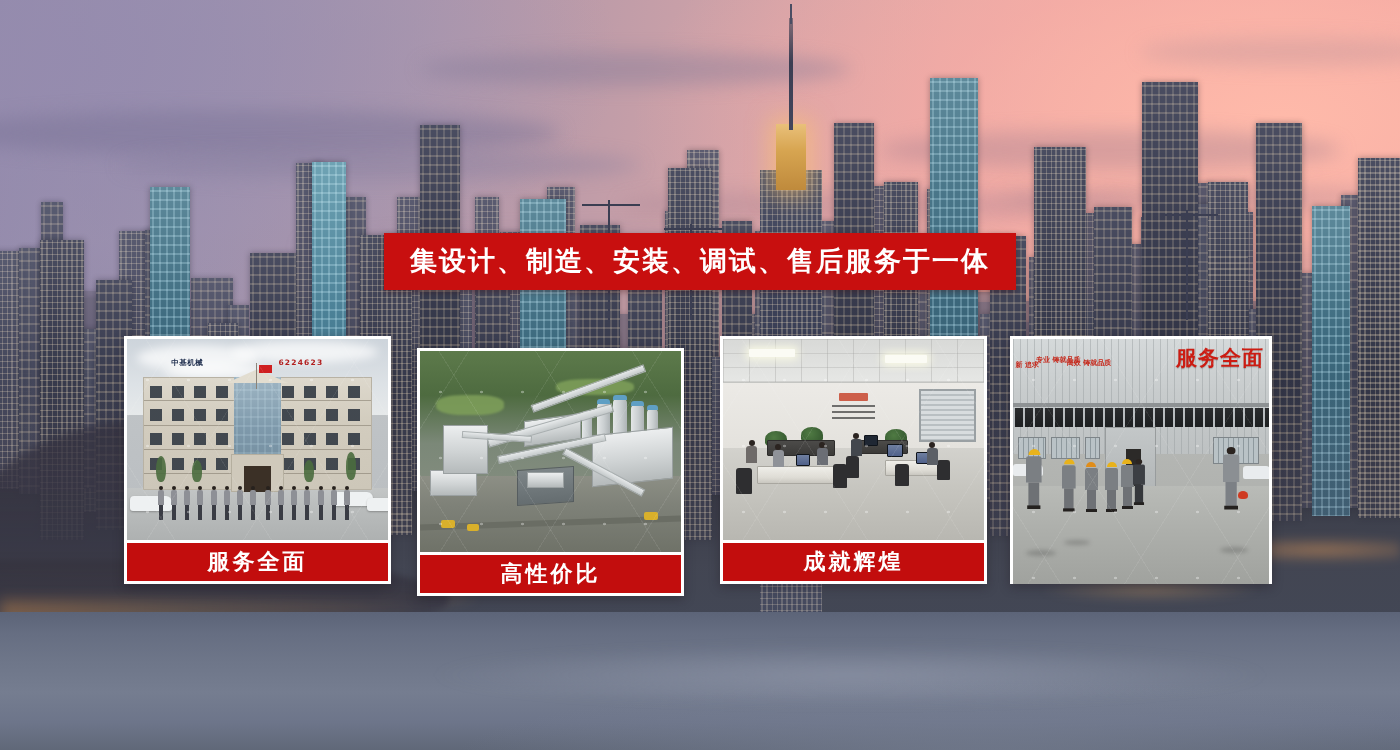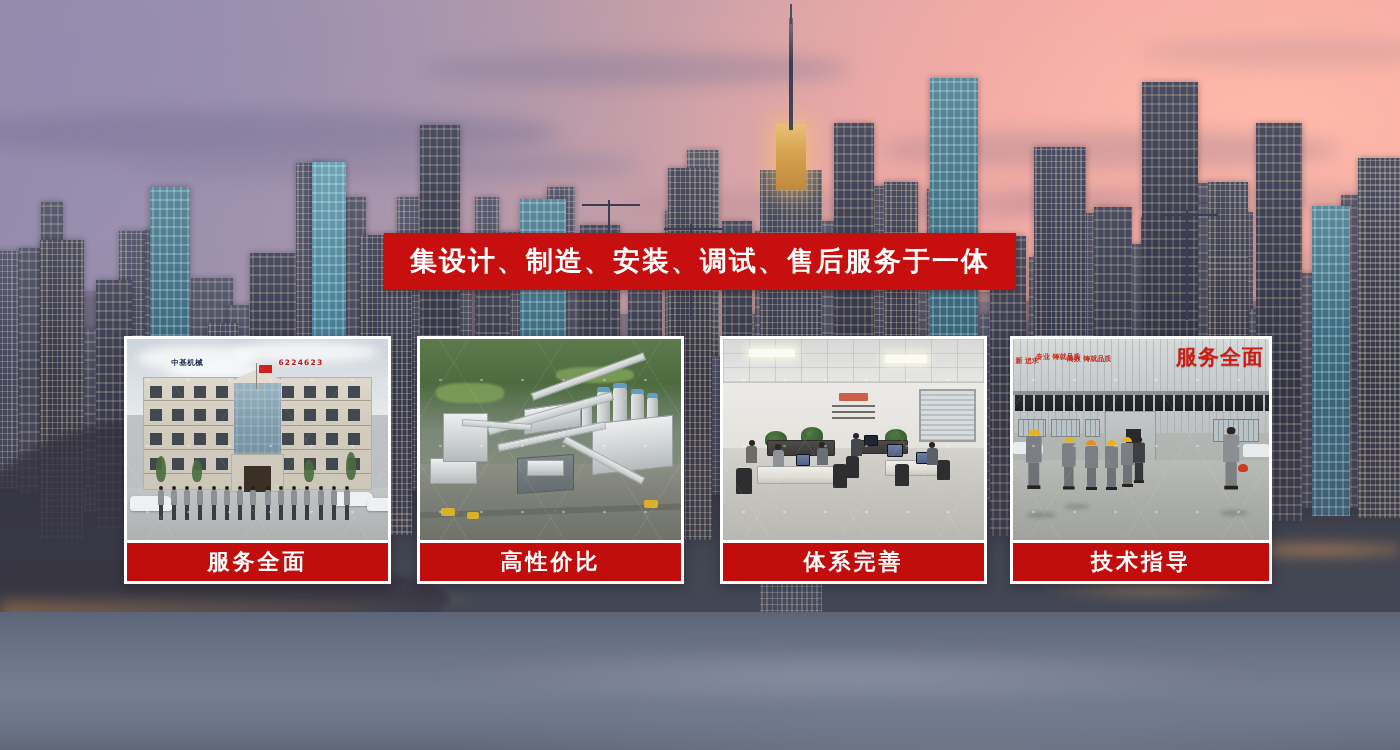--- a/index.html
+++ b/index.html
@@ -149,21 +149,21 @@
 
   
   .cards { position:absolute; left:124px; top:336px; width:1148px; height:248px; }
   .card {
     position:absolute; top:0; width:267px; height:248px;
     display:flex; flex-direction:column;
     background:#ffffff;
     box-shadow:0 3px 10px rgba(30,20,30,0.35);
   }
   .card.c1 { left:0px; }
-  .card.c2 { left:293px; }
+  .card.c2 { left:293px;margin-top:12px; }
   .card.c3 { left:596px; }
   .card.c4 { left:886px; width:262px; }
 
   .photo {
     position:relative; flex:1 1 auto; margin:3px 3px 0 3px;
     overflow:hidden; background:#9aa;
   }
   .card-label {
     flex:0 0 44px; background:#c20d0d; color:#fff;
     display:flex; align-items:center; justify-content:center;
@@ -922,21 +922,21 @@
               <b style="background:#43474d"></b>
             </div>
           <div class="p3-person" style="left:78%;top:51%;">
               <i></i>
               <b style="background:#5b5f66"></b>
             </div>
         </div>
         <div class="wm"></div>
         <div class="wm-dots"></div>
       </div>
-      <div class="card-label">体系完善</div>
+      <div class="card-label">成就辉煌</div>
     </div>
 
     <div class="card c4">
       <div class="photo">
         <div class="p4">
           <div class="p4-fac">
               <div class="p4-corr"></div>
             </div>
           <div class="p4-big">服务全面</div>
           <div class="p4-sm" style="left:1%;top:9%;">新
@@ -1003,17 +1003,16 @@
               <i class="n"></i>
               <b style="background:#8b8f93"></b>
               <u style="background:#7c8085"></u>
               <s></s>
             </div>
           <div class="p4-hat-hand" style="left:88%;top:62%;"></div>
         </div>
         <div class="wm"></div>
         <div class="wm-dots"></div>
       </div>
-      <div class="card-label">技术指导</div>
     </div>
 
   </div>
 </div>
 
 </body></html>

